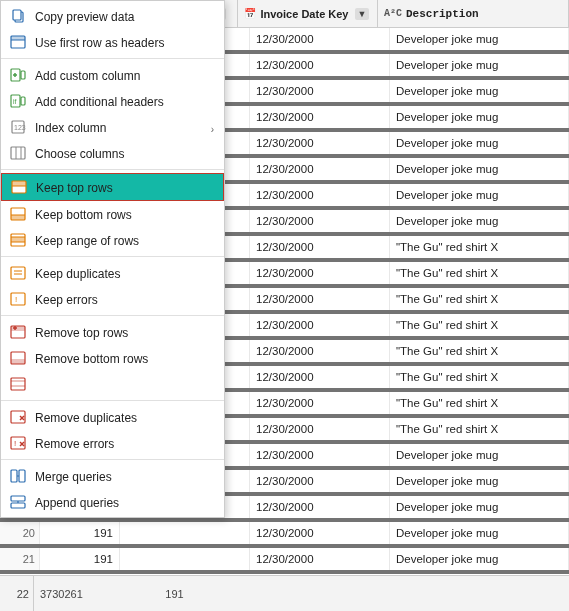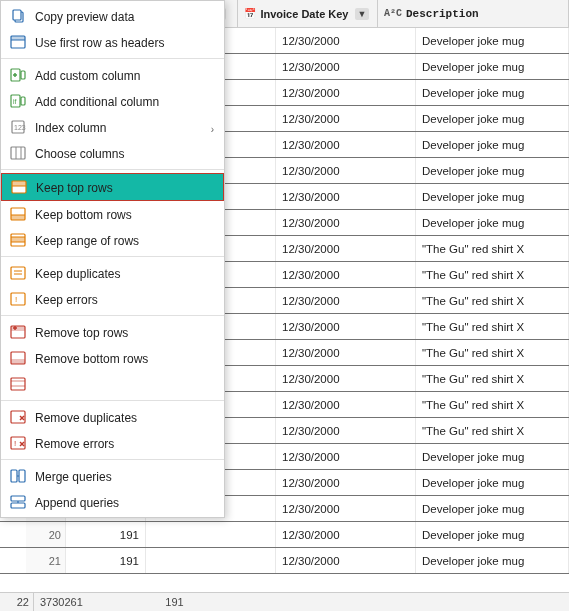--- a/index.html
+++ b/index.html
@@ -77,23 +77,22 @@
       justify-content: center;
     }
 
     .table-body {
       overflow: hidden;
     }
 
     .table-row {
       display: flex;
       height: 26px;
-      border-bottom: 1px solid #737373;
-      align-items: center;
-      padding-left: 26px;
+      border-bottom: 4px solid #737373;
+      align-items: center;
     }
 
     .cell {
       padding: 0 6px;
       border-right: 1px solid #e8e8e8;
       height: 100%;
       display: flex;
       align-items: center;
       white-space: nowrap;
       overflow: hidden;
@@ -113,21 +112,21 @@
     .cell-sale { width: 80px; justify-content: flex-end; }
     .cell-customer { width: 130px; justify-content: flex-end; }
     .cell-invoice { width: 140px; }
     .cell-desc { flex: 1; }
 
     .table-footer {
       position: absolute;
       bottom: 0;
       left: 0;
       right: 0;
-      height: 19px;
+      height: 36px;
       background: #f3f3f3;
       border-top: 1px solid #ccc;
       display: flex;
       align-items: center;
       padding: 0 6px;
       font-size: 11px;
       color: #444;
     }
 
     .footer-rownum {
@@ -423,21 +422,21 @@
 
   </div>
     <div class="menu-item">
     <span class="menu-icon">
         <svg class="svg-icon" viewBox="0 0 16 16" fill="none" xmlns="http://www.w3.org/2000/svg">
       <rect x="1" y="2" width="9" height="12" rx="1" stroke="#4a9c4a" stroke-width="1.2" fill="white"></rect>
       <text x="3" y="11" font-size="7" fill="#4a9c4a">if</text>
       <rect x="11" y="4" width="4" height="8" rx="1" stroke="#4a9c4a" stroke-width="1.2" fill="white"></rect>
     </svg>
       </span>
-    <span class="menu-label">Add conditional column</span>
+    <span class="menu-label">Add conditional headers</span>
 
   </div>
     <div class="menu-item">
     <span class="menu-icon">
         <svg class="svg-icon" viewBox="0 0 16 16" fill="none" xmlns="http://www.w3.org/2000/svg">
       <rect x="2" y="2" width="12" height="12" rx="1" stroke="#888" stroke-width="1.2" fill="white"></rect>
       <text x="4" y="11" font-size="7" fill="#888">123</text>
     </svg>
       </span>
     <span class="menu-label">Index column</span>

